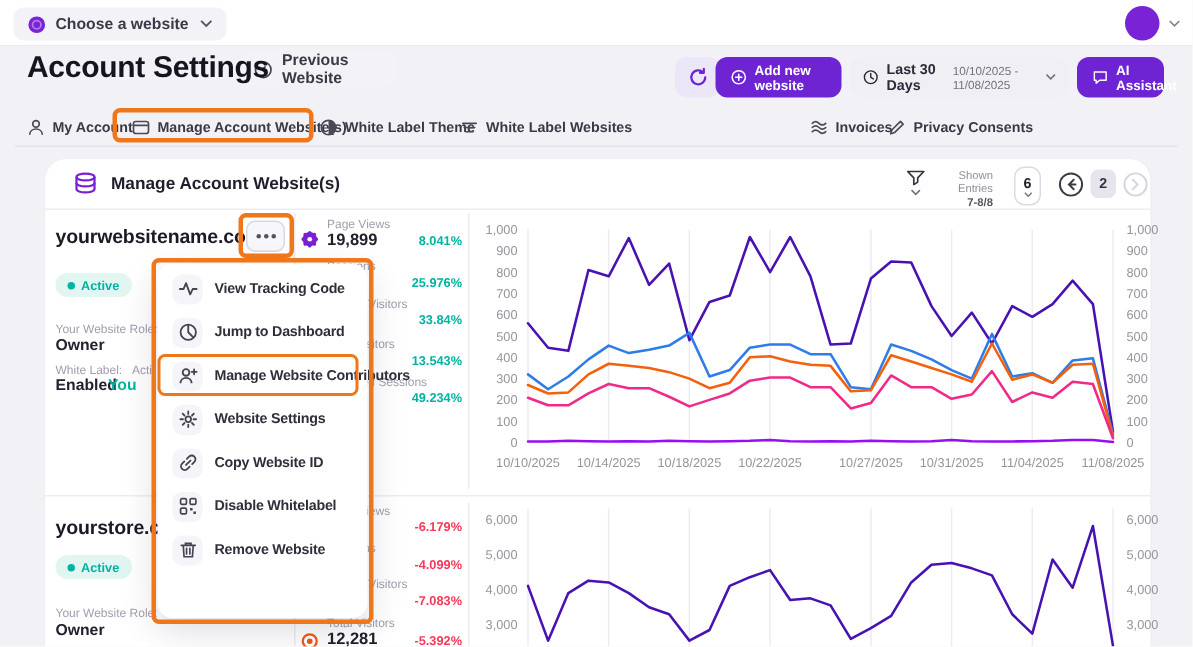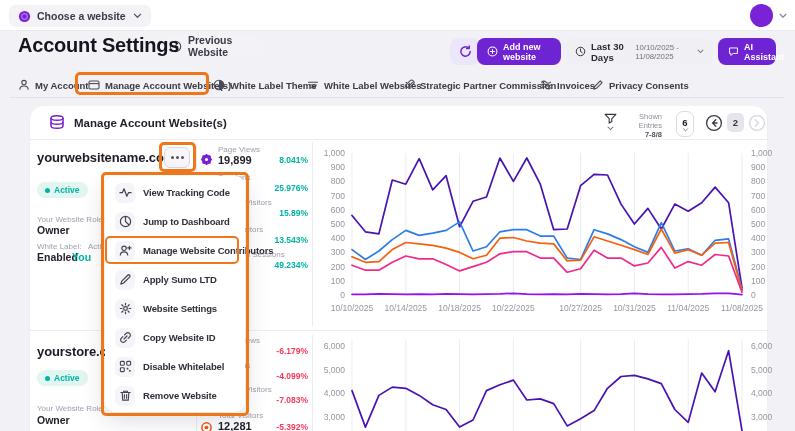--- a/index.html
+++ b/index.html
@@ -183,26 +183,20 @@
         <path d="M6 1.2a4.8 4.8 0 0 1 0 9.6z" fill="#4a4955"></path>
       </svg>
     <span>White Label Theme</span>
   </div>
   <div class="tab" style="left:307px;">
     <svg width="12" height="12" viewBox="0 0 12 12">
         <path d="M1.5 3.2h9M2.5 6h7M3.5 8.8h5" stroke="#4a4955" stroke-width="1.1" stroke-linecap="round"></path>
       </svg>
     <span>White Label Websites</span>
   </div>
-  <div class="tab" style="left:403px;">
-    <svg width="12" height="12" viewBox="0 0 12 12">
-        <path d="M9.6 3.4 5.2 7.8a1.5 1.5 0 1 1-2.1-2.1L7 1.8a2.3 2.3 0 0 1 3.3 3.3L6 9.4" fill="none" stroke="#4a4955" stroke-width="1.1" stroke-linecap="round"></path>
-      </svg>
-    <span>Strategic Partner Commission</span>
-  </div>
   <div class="tab" style="left:540px;">
     <svg width="12" height="12" viewBox="0 0 12 12">
         <path d="M1.5 3.2c1.5-1.4 3-1.4 4.5 0s3 1.4 4.5 0M1.5 6c1.5-1.4 3-1.4 4.5 0s3 1.4 4.5 0M1.5 8.8c1.5-1.4 3-1.4 4.5 0s3 1.4 4.5 0" fill="none" stroke="#4a4955" stroke-width="1.1" stroke-linecap="round"></path>
       </svg>
     <span>Invoices</span>
   </div>
   <div class="tab" style="left:592px;">
     <svg width="12" height="12" viewBox="0 0 12 12">
         <path d="M1.8 10.2l.9-2.7 5.6-5.6 1.8 1.8-5.6 5.6z" fill="none" stroke="#4a4955" stroke-width="1.1" stroke-linejoin="round"></path>
       </svg>
@@ -288,21 +282,21 @@
     <span class="sl">Page Views</span>
     <span class="sv">19,899</span>
     <span class="sp up">8.041%</span>
   </div>
   <div class="stat" style="top:173px;">
     <span class="sl">Sessions</span>
     <span class="sp up">25.976%</span>
   </div>
   <div class="stat" style="top:198px;">
     <span class="sl">Unique Visitors</span>
-    <span class="sp up">15.89%</span>
+    <span class="sp up">33.84%</span>
   </div>
   <div class="stat" style="top:225px;">
     <span class="sl">Total Visitors</span>
     <span class="sp up">13.543%</span>
   </div>
   <div class="stat" style="top:250px;">
     <span class="sl">Engaged Sessions</span>
     <span class="sp up">49.234%</span>
   </div>
 
@@ -437,28 +431,20 @@
             <circle cx="5.4" cy="4.6" r="2.4" fill="none" stroke="#44434f" stroke-width="1.3"></circle>
             <path d="M1.4 12.4c0-2.3 1.8-3.9 4-3.9s4 1.6 4 3.9" fill="none" stroke="#44434f" stroke-width="1.3"></path>
             <path d="M11.2 2.4v3.6M9.4 4.2H13" stroke="#44434f" stroke-width="1.3" stroke-linecap="round"></path>
           </svg>
       </span>
         <span>Manage Website Contributors</span>
     </div>
     <div class="mi">
       <span class="mi-icon">
         <svg width="13" height="13" viewBox="0 0 14 14">
-            <path d="M2 12l1-3.2L9.4 2.4a1.4 1.4 0 0 1 2 2L5 10.8z" fill="none" stroke="#44434f" stroke-width="1.3" stroke-linejoin="round"></path>
-          </svg>
-      </span>
-        <span>Apply Sumo LTD</span>
-    </div>
-    <div class="mi">
-      <span class="mi-icon">
-        <svg width="13" height="13" viewBox="0 0 14 14">
             <circle cx="7" cy="7" r="2" fill="none" stroke="#44434f" stroke-width="1.3"></circle>
             <path d="M7 1.4v1.8M7 10.8v1.8M1.4 7h1.8M10.8 7h1.8M3 3l1.3 1.3M9.7 9.7 11 11M11 3 9.7 4.3M4.3 9.7 3 11" stroke="#44434f" stroke-width="1.3" stroke-linecap="round"></path>
           </svg>
       </span>
         <span>Website Settings</span>
     </div>
     <div class="mi">
       <span class="mi-icon">
         <svg width="13" height="13" viewBox="0 0 14 14">
             <path d="M6 4.2 7.6 2.6a2.6 2.6 0 0 1 3.8 3.8L9.8 8M8 9.8 6.4 11.4a2.6 2.6 0 0 1-3.8-3.8L4.2 6M5.4 8.6l3.2-3.2" fill="none" stroke="#44434f" stroke-width="1.3" stroke-linecap="round"></path>

